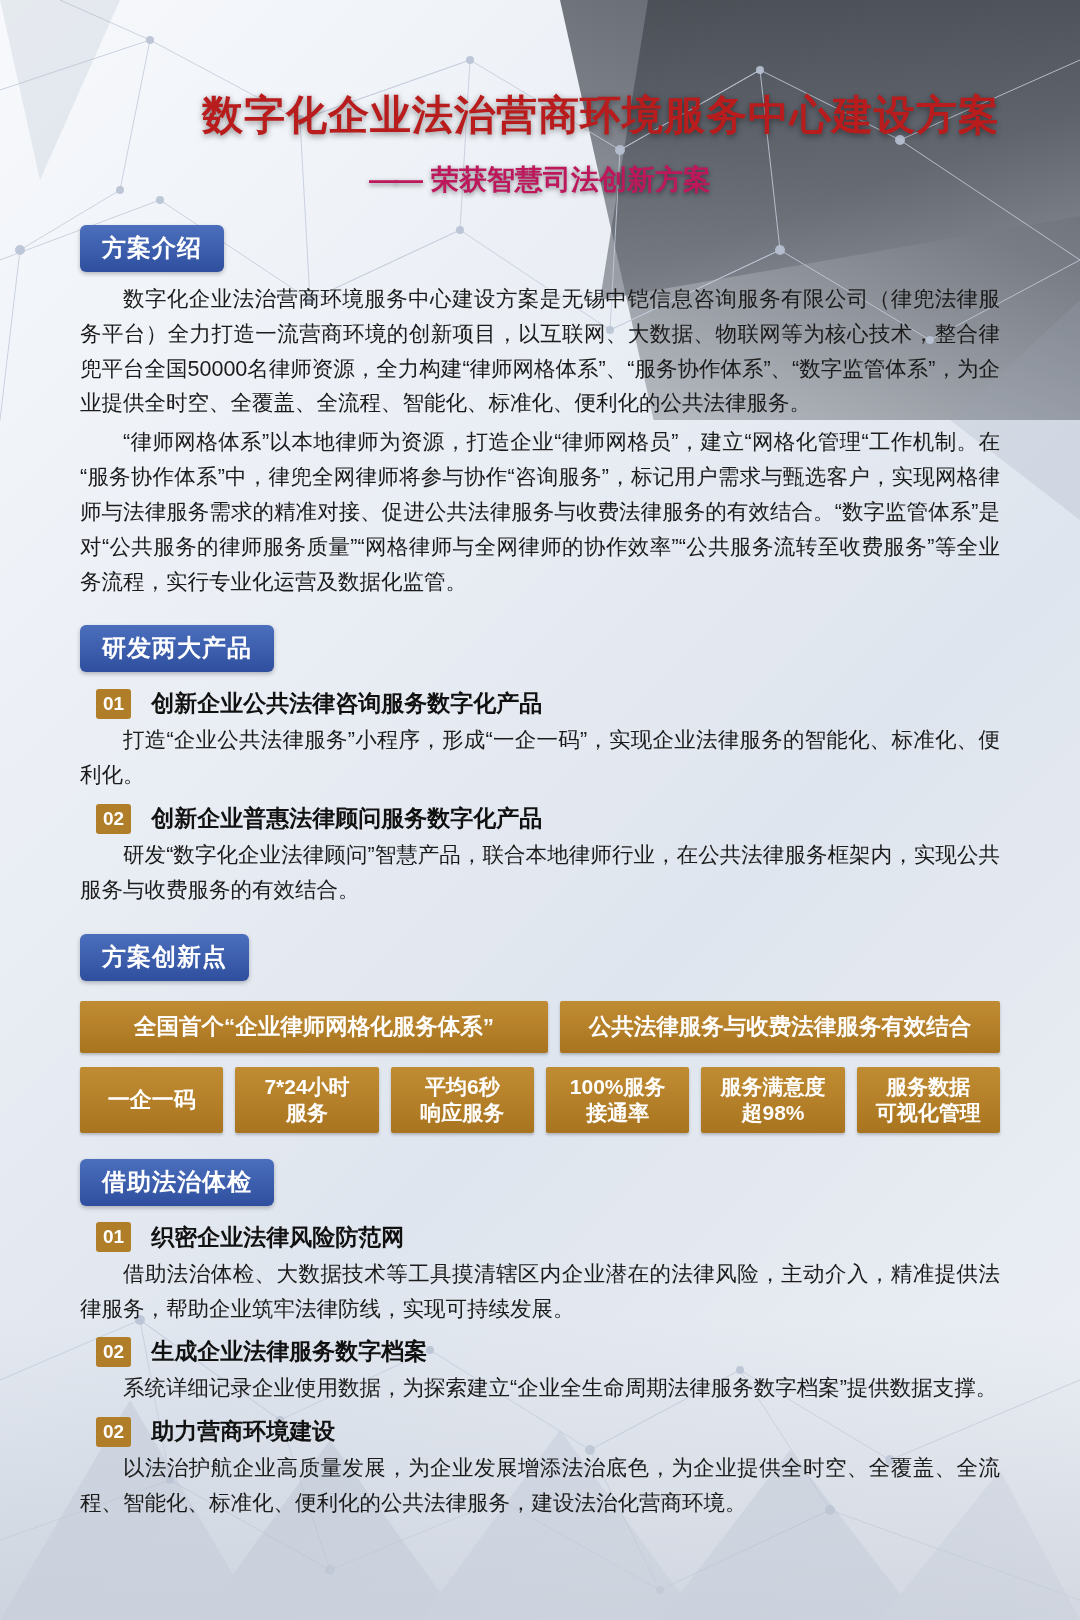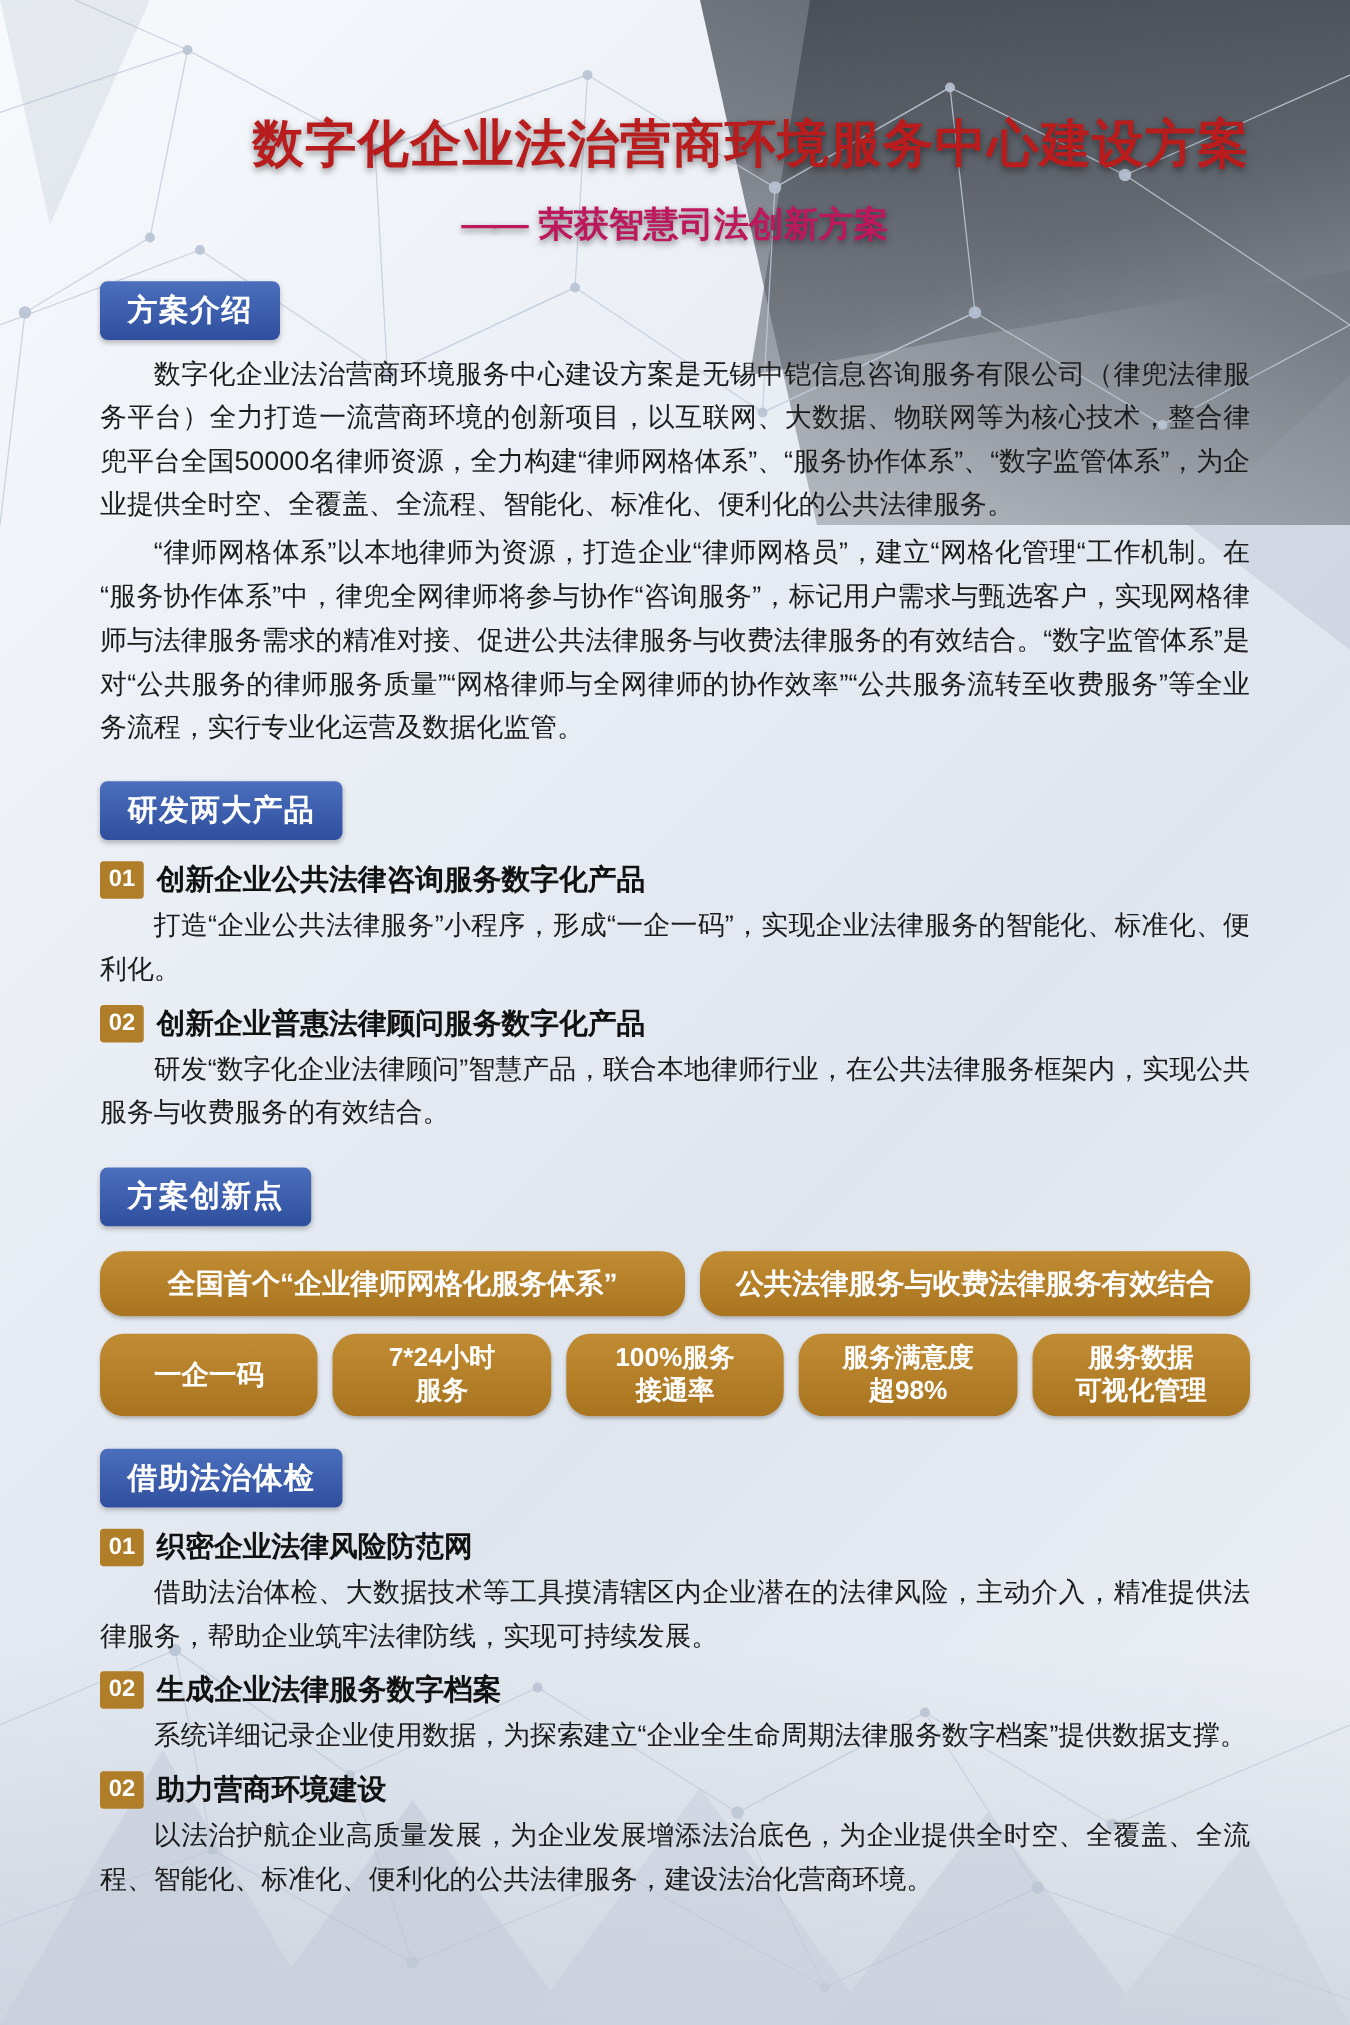--- a/index.html
+++ b/index.html
@@ -72,36 +72,36 @@
     opacity:.0;
   }
   p.para{
     margin:4px 0 0 0;
     font-size:21.5px;line-height:1.62;color:#1b1b1b;
     text-align:justify;
     text-indent:2em;
   }
 
   
-  .num-row{display:flex;align-items:flex-end;gap:10px;margin:10px 0 0 0;}
+  .num-row{display:flex;align-items:center;gap:20px;margin:10px 0 0 16px;}
   .num-badge{
     display:inline-block;
     background:#b07d28;color:#fff;font-weight:bold;
     font-size:19px;line-height:1;
     padding:5px 7px 6px 7px;border-radius:3px;
     font-family:"Liberation Sans",sans-serif;
   }
   .num-title{font-size:23px;font-weight:bold;color:#111;}
 
   
   .gold-row{display:flex;gap:12px;margin-top:14px;}
   .gold-box{
     background:linear-gradient(180deg,#c08c33 0%,#a9741f 100%);
     color:#fff;font-weight:bold;
-    border-radius:19px;
+    border-radius:2px;
     display:flex;align-items:center;justify-content:center;
     text-align:center;
     box-shadow:0 2px 3px rgba(0,0,0,.22);
     line-height:1.25;
   }
   .gold-row.r1 .gold-box{height:52px;font-size:22.5px;padding:0 18px;}
   .gold-row.r1 .gold-box.b1{flex:0 0 432px;}
   .gold-row.r1 .gold-box.b2{flex:1;}
   .gold-row.r2 .gold-box{height:66px;font-size:21px;flex:1;padding:0 6px;}
   .gold-row.r2 .gold-box.one-line{font-size:22px;}
@@ -203,20 +203,21 @@
   <div class="banner">方案创新点</div>
 
   <div class="gold-row r1">
     <div class="gold-box b1">全国首个“企业律师网格化服务体系”</div>
     <div class="gold-box b2">公共法律服务与收费法律服务有效结合</div>
   </div>
 
   <div class="gold-row r2">
     <div class="gold-box one-line">一企一码</div>
     <div class="gold-box">7*24小时<br>服务</div>
+    <div class="gold-box">平均6秒<br>响应服务</div>
     <div class="gold-box">100%服务<br>接通率</div>
     <div class="gold-box">服务满意度<br>超98%</div>
     <div class="gold-box">服务数据<br>可视化管理</div>
   </div>
 
   
   <div class="banner">借助法治体检</div>
 
   <div class="num-row">
     <span class="num-badge">01</span>

